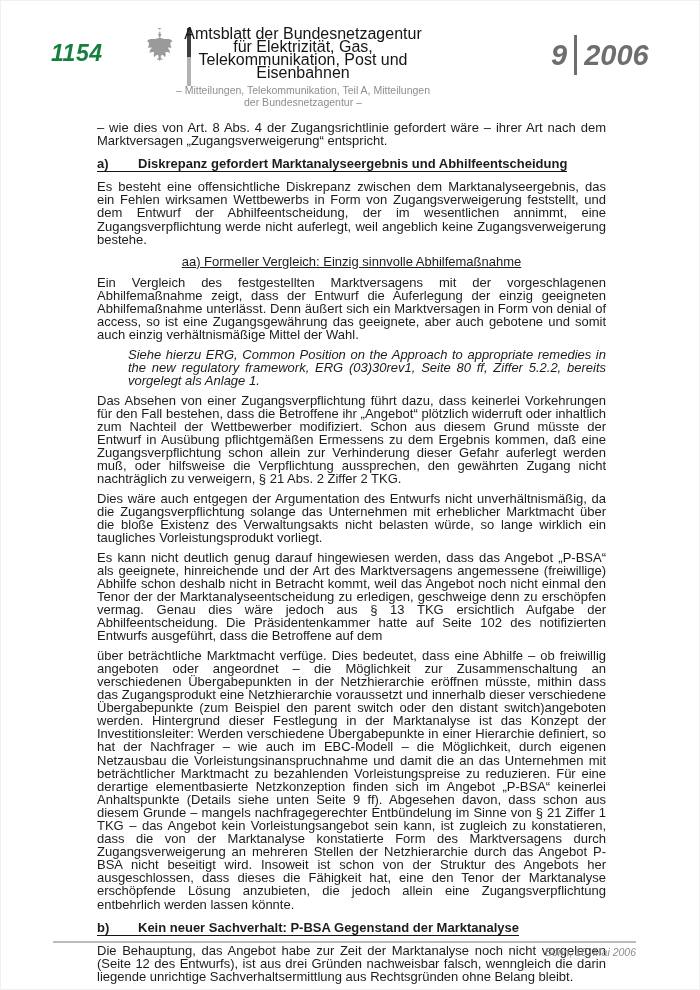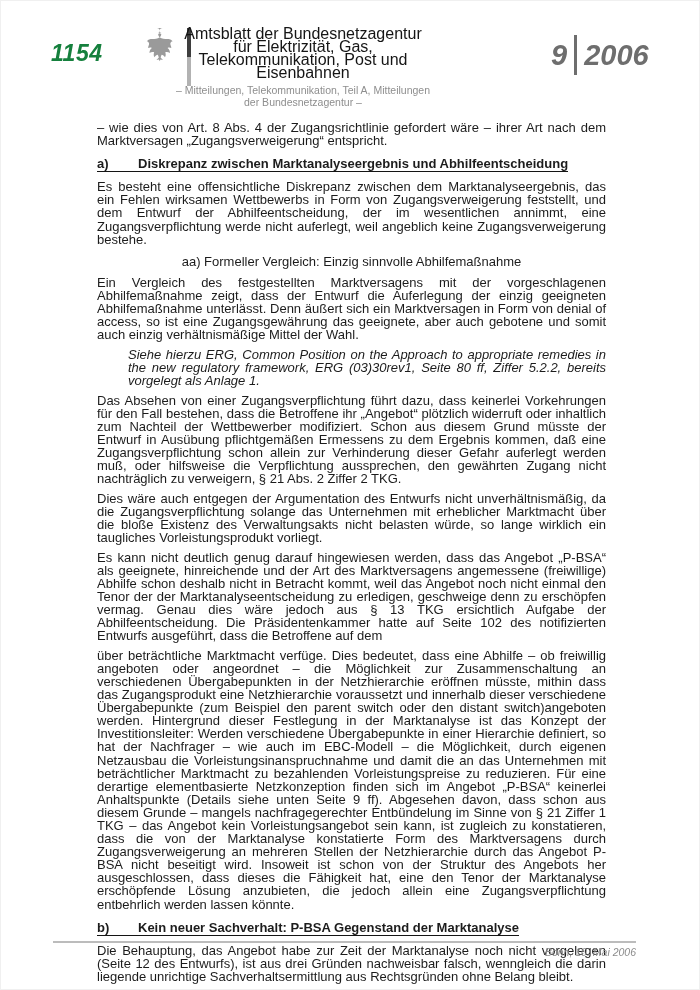--- a/index.html
+++ b/index.html
@@ -51,21 +51,21 @@
   .para { margin: 0 0 6.5px 0; }
   .heading {
     display: table;
     font-weight: bold;
     border-bottom: 1.4px solid #141414;
     padding-bottom: 1px;
     margin: 10px 0 8px 0;
     text-align: left;
   }
   .h-label { display: inline-block; width: 41px; }
-  .subheading { text-align: center; margin: 9px 0 8px 0; }
+  .subheading { text-align: center; margin: 9px 0 8px 0; text-decoration: underline; }
   .quote { margin: 0 0 6.5px 31px; font-style: italic; }
   .quote .u { text-decoration: underline; }
 
   
   .footer {
     position: absolute; left: 53px; top: 941px; width: 583px;
     border-top: 2px solid #bcbcbc;
     padding-top: 3px;
     text-align: right;
     font-size: 10.5px; color: #8c8c8c; font-style: italic;
@@ -99,21 +99,21 @@
       <span>2006</span>
     </div>
   </div>
 
   <div class="doc">
 
     <p class="para">– wie dies von Art. 8 Abs. 4 der Zugangsrichtlinie gefordert wäre – ihrer Art nach dem Marktversagen „Zugangsverweigerung“ entspricht.</p>
 
     <div class="heading">
       <span class="h-label">a)</span>
-        <span>Diskrepanz zwischen Marktanalyseergebnis und Abhilfeentscheidung</span>
+        <span>Diskrepanz gefordert Marktanalyseergebnis und Abhilfeentscheidung</span>
     </div>
 
     <p class="para">Es besteht eine offensichtliche Diskrepanz zwischen dem Marktanalyseergebnis, das ein Fehlen wirksamen Wettbewerbs in Form von Zugangsverweigerung feststellt, und dem Entwurf der Abhilfeentscheidung, der im wesentlichen annimmt, eine Zugangsverpflichtung werde nicht auferlegt, weil angeblich keine Zugangsverweigerung bestehe.</p>
 
     <div class="subheading">aa) Formeller Vergleich: Einzig sinnvolle Abhilfemaßnahme</div>
 
     <p class="para">Ein Vergleich des festgestellten Marktversagens mit der vorgeschlagenen Abhilfemaßnahme zeigt, dass der Entwurf die Auferlegung der einzig geeigneten Abhilfemaßnahme unterlässt. Denn äußert sich ein Marktversagen in Form von denial of access, so ist eine Zugangsgewährung das geeignete, aber auch gebotene und somit auch einzig verhältnismäßige Mittel der Wahl.</p>
 
     <div class="quote">Siehe hierzu ERG, Common Position on the Approach to appropriate remedies in the new regulatory framework, ERG (03)30rev1, Seite 80 ff, Ziffer 5.2.2, bereits vorgelegt als Anlage 1.</div>
 

